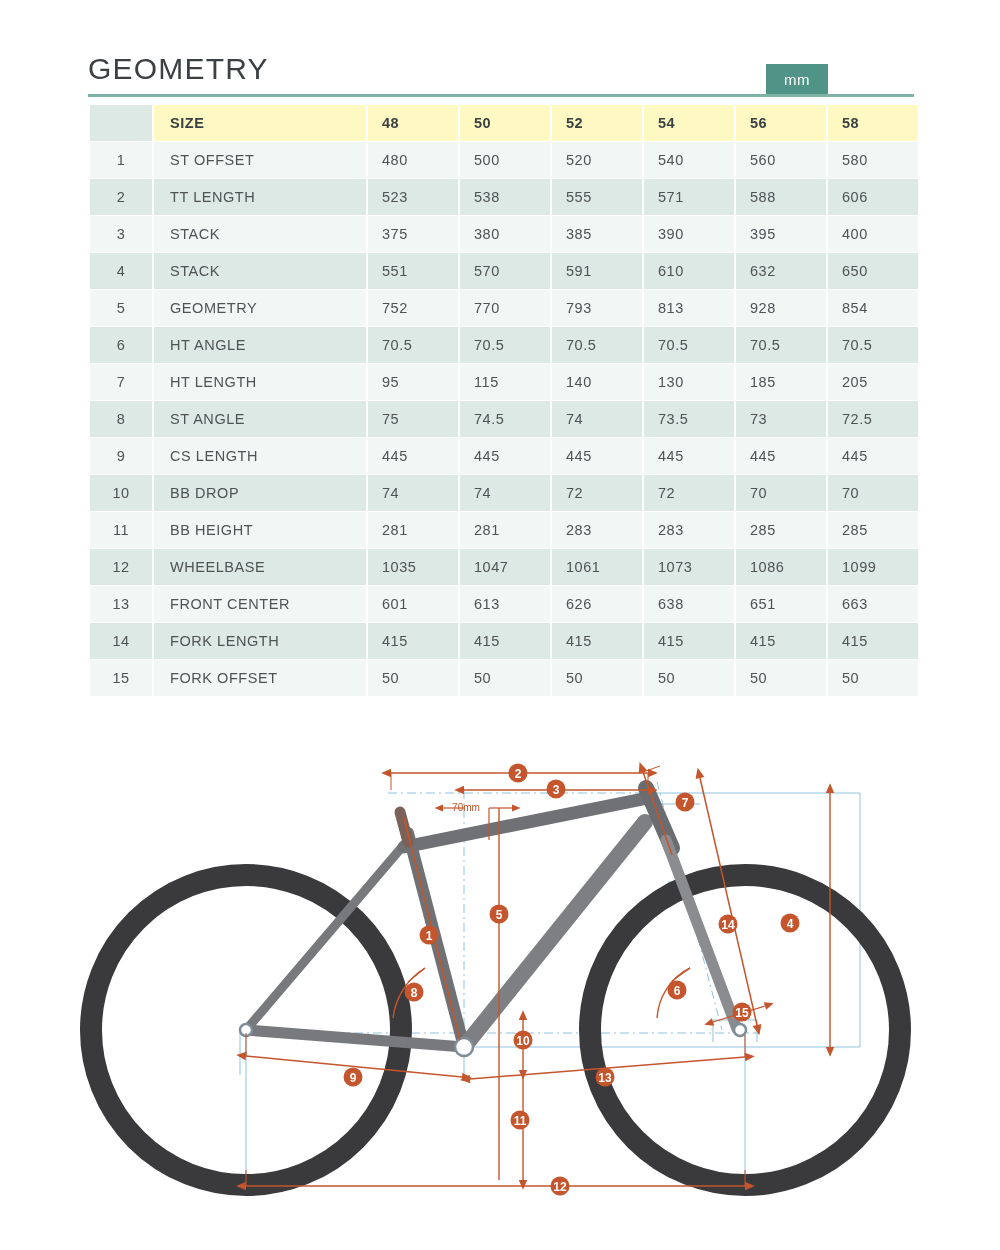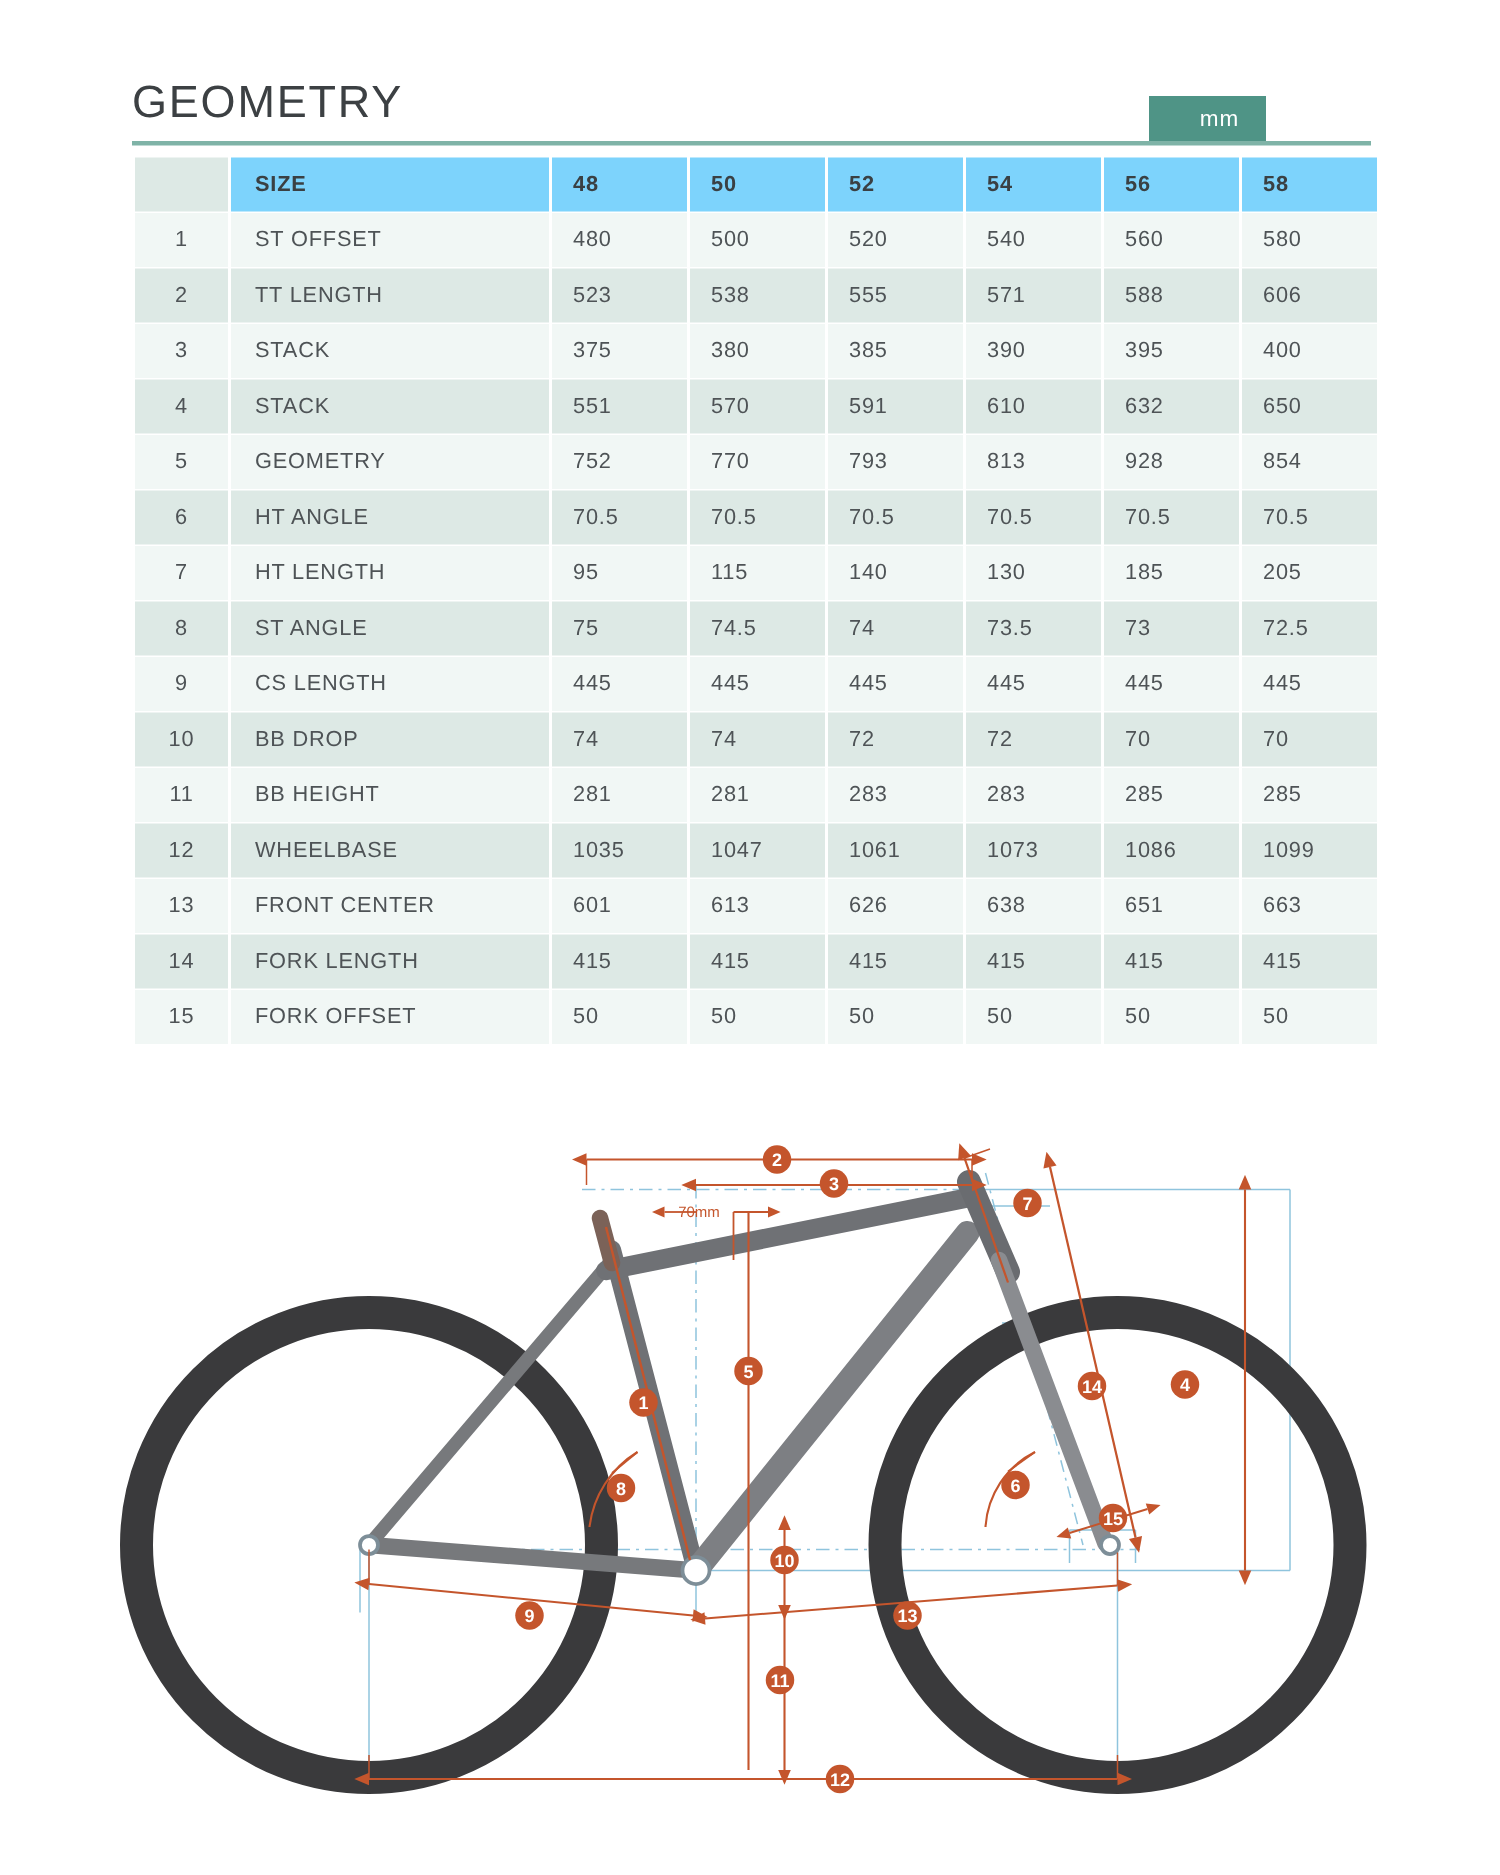--- a/index.html
+++ b/index.html
@@ -21,21 +21,21 @@
     font-size:30px;letter-spacing:1.2px;
     color:#3c4043;font-weight:400;
     line-height:1;
   }
   #unit-badge{
     position:absolute;left:766px;top:64px;
     width:62px;height:30px;
     background:#4f9486;
     color:#ffffff;
     font-size:15px;letter-spacing:.6px;
-    display:flex;align-items:center;justify-content:center;padding-left:16px;
+    display:flex;align-items:center;justify-content:center;
   }
   #title-rule{
     position:absolute;left:88px;top:94px;width:826px;height:3px;
     background:#7fb3a7;
   }
 
   
   #geometry-table{
     position:absolute;left:88px;top:104px;
     width:826px;
@@ -67,21 +67,21 @@
     font-size:14.5px;
   }
   .cell-val{
     padding-left:14px !important;
     color:#5a6063;
     font-size:14.5px;
   }
 
   tr.row-dark td{background:#dde9e5;}
   tr.row-light td{background:#f1f7f5;}
-  tr#head-row td{background:#7dd3fc;color:#3a4043;font-weight:700;}
+  tr#head-row td{background:#fef9c3;color:#3a4043;font-weight:700;}
   tr#head-row td.cell-num{background:#dde9e5;}
 
   
   #diagram-wrap{
     position:absolute;left:0;top:730px;width:1000px;height:520px;
   }
   #bike-svg{display:block;}
   .cal-badge-txt{
     font-family:"Liberation Sans", sans-serif;
     font-size:12px;font-weight:700;fill:#ffffff;

